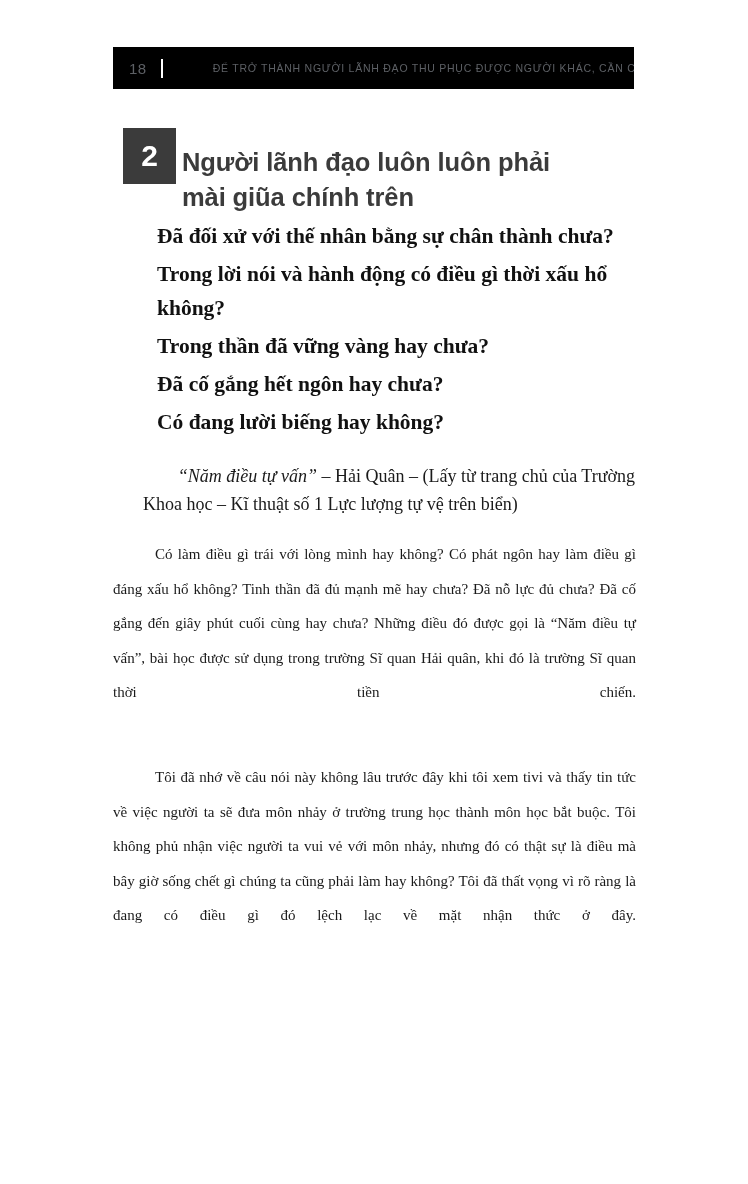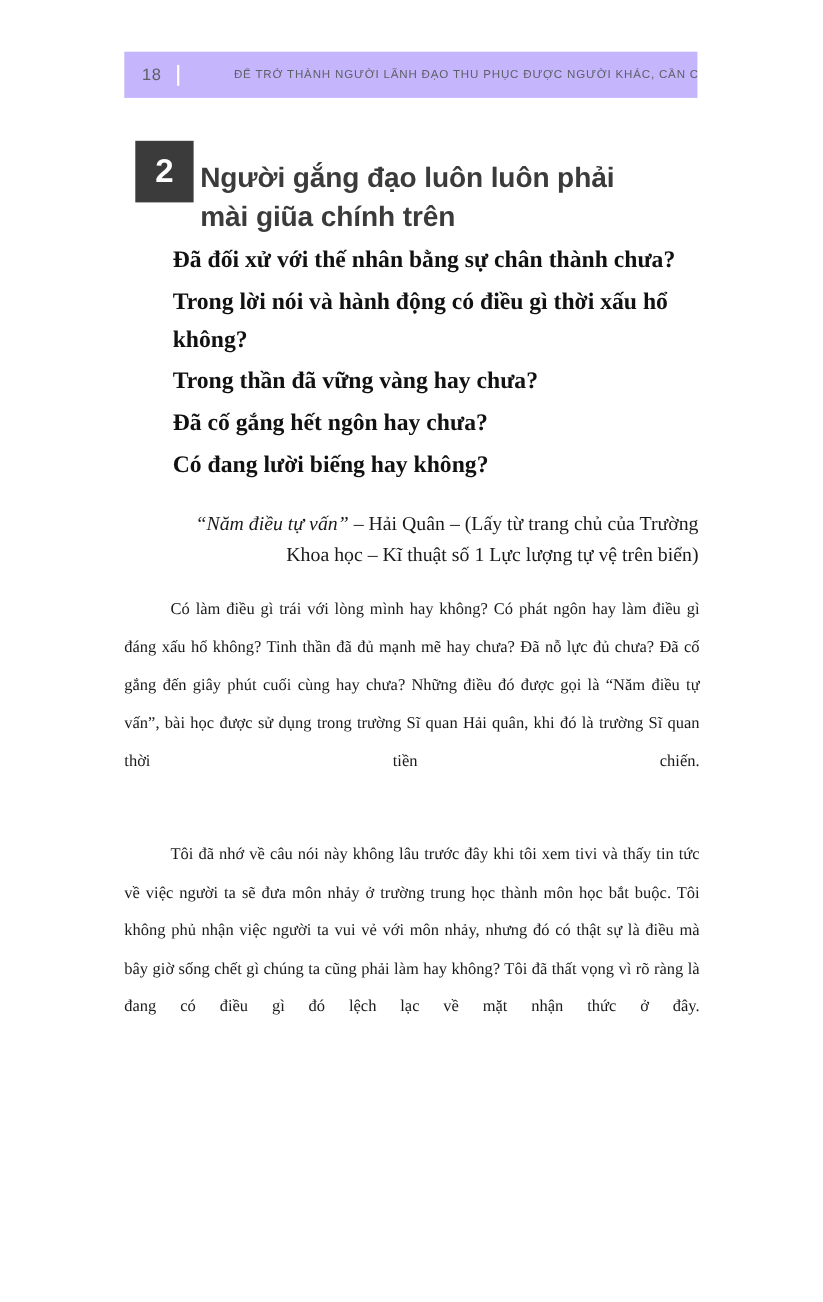--- a/index.html
+++ b/index.html
@@ -24,21 +24,21 @@
     background: #ffffff;
   }
 
   
   .running-header {
     position: absolute;
     left: 113px;
     top: 47px;
     width: 521px;
     height: 42px;
-    background: #c4b5fd;
+    background: #000000;
     display: flex;
     align-items: center;
   }
   .header-folio {
     font-family: "Liberation Sans", "DejaVu Sans", sans-serif;
     font-size: 15px;
     letter-spacing: 0.5px;
     color: #5d6065;
     margin-left: 16px;
   }
@@ -113,21 +113,21 @@
     left: 113px;
     top: 462px;
     width: 522px;
     font-size: 18px;
     line-height: 28px;
     color: #1a1a1a;
   }
   .attribution .attr-line-1 { display: block; text-align: right; }
   .attribution .attr-line-2 {
     display: block;
-    text-align: right;
+    text-align: left;
     padding-left: 30px;
   }
   .attribution .italic { font-style: italic; }
 
   
   .body-text {
     position: absolute;
     left: 113px;
     top: 537px;
     width: 523px;
@@ -155,21 +155,21 @@
 
   <div class="running-header">
     <span class="header-folio">18</span>
     <span class="header-rule"></span>
     <span class="header-title">ĐỂ TRỞ THÀNH NGƯỜI LÃNH ĐẠO THU PHỤC ĐƯỢC NGƯỜI KHÁC, CẦN CÓ...</span>
   </div>
 
   <div class="chapter-block">
     <div class="chapter-number">2</div>
     <h1 class="chapter-title">
-      <span class="tline">Người gắng đạo luôn luôn phải</span>
+      <span class="tline">Người lãnh đạo luôn luôn phải</span>
       <span class="tline">mài giũa chính trên</span>
     </h1>
   </div>
 
   <div class="questions">
     <p class="question-item">Đã đối xử với thế nhân bằng sự chân thành chưa?</p>
     <p class="question-item">Trong lời nói và hành động có điều gì thời xấu hổ không?</p>
     <p class="question-item">Trong thần đã vững vàng hay chưa?</p>
     <p class="question-item">Đã cố gắng hết ngôn hay chưa?</p>
     <p class="question-item">Có đang lười biếng hay không?</p>

